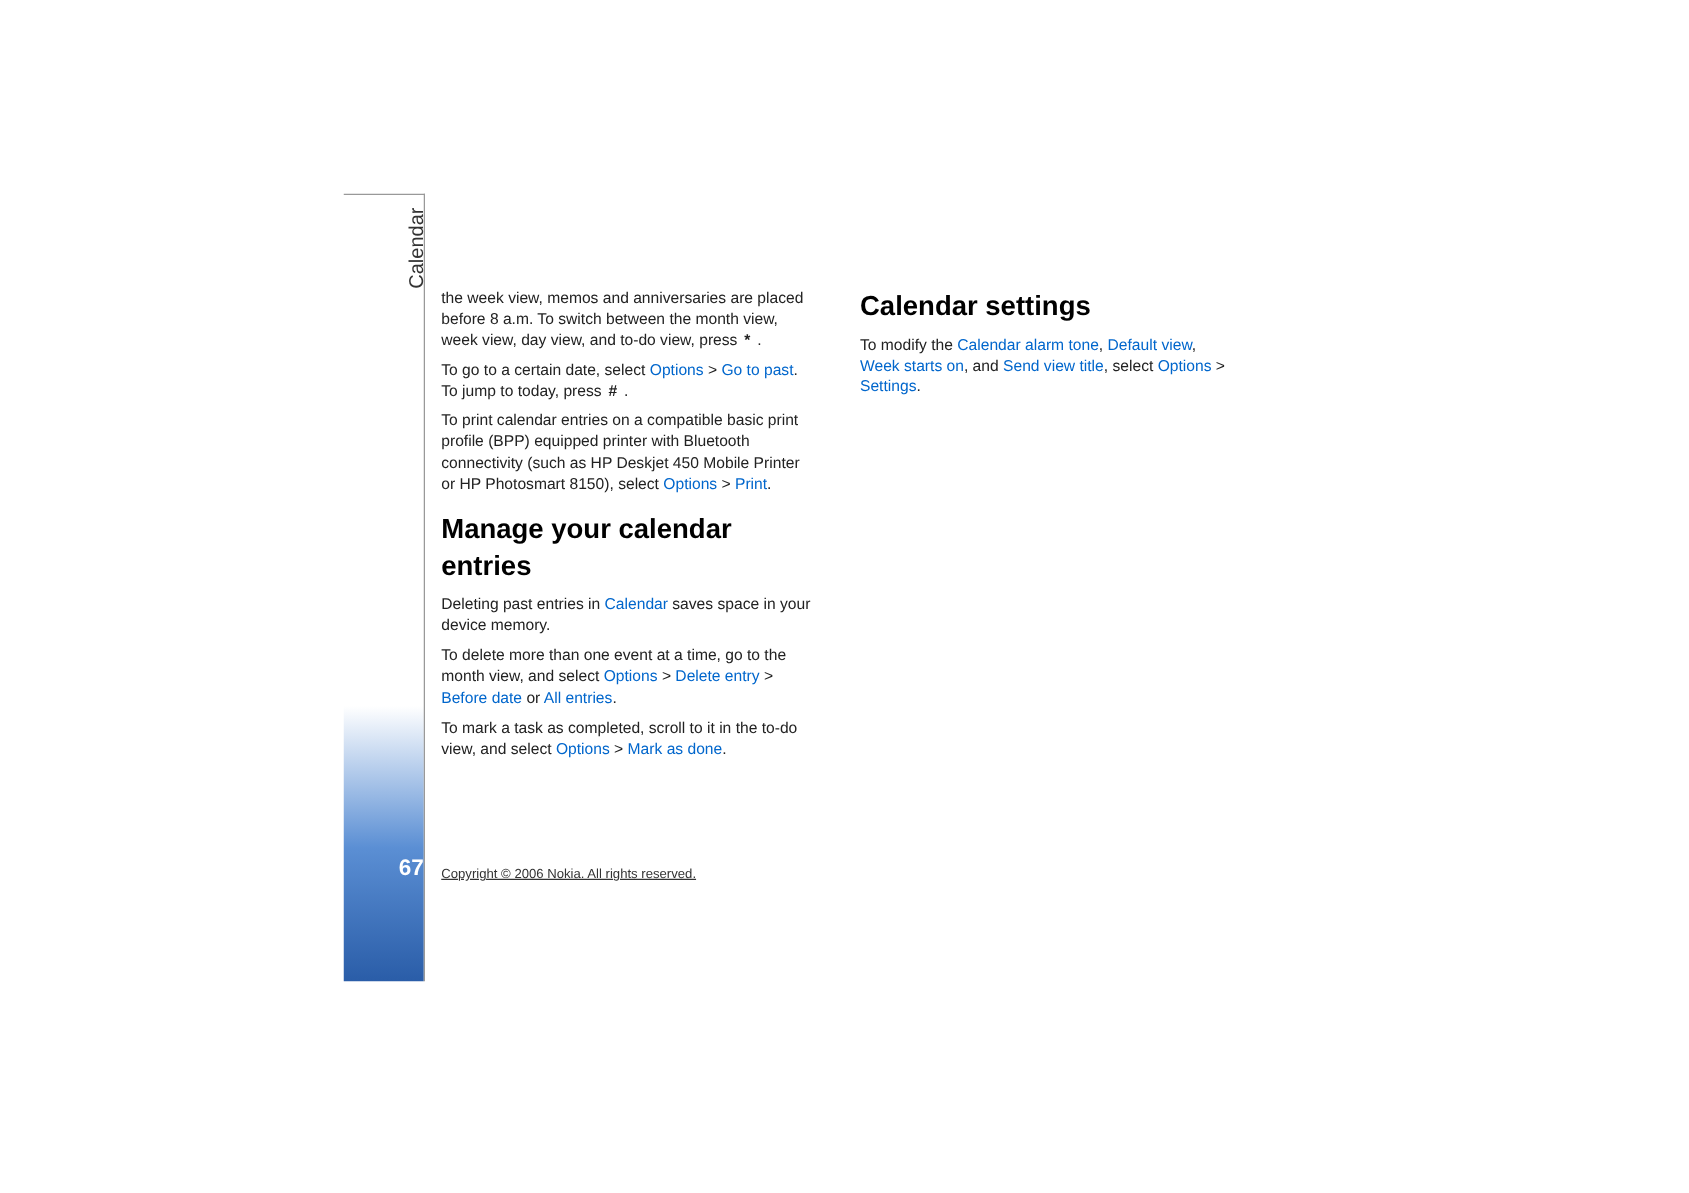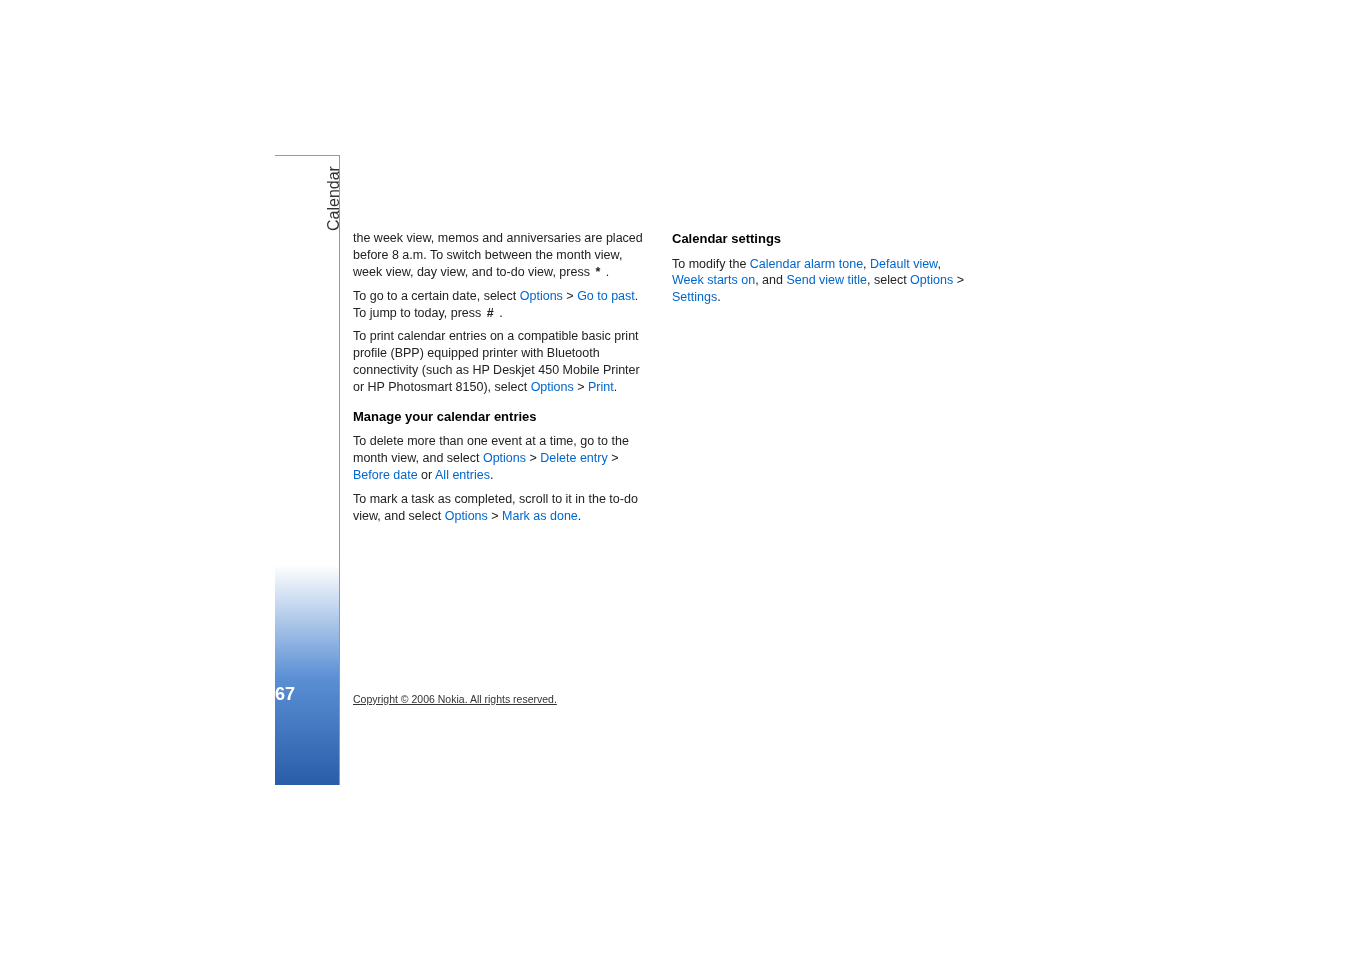--- a/index.html
+++ b/index.html
@@ -35,48 +35,48 @@
       transform-origin: left top;
       font-size: 16px;
       color: #333;
       white-space: nowrap;
     }
     .page-number {
       position: absolute;
       bottom: 80px;
       left: 0;
       width: 100%;
-      text-align: left;
+      text-align: right;
       color: #fff;
       font-weight: bold;
       font-size: 18px;
     }
     .content {
       position: absolute;
       left: 78px;
       top: 75px;
       width: 700px;
     }
     .columns {
       display: flex;
-      gap: 19px;
+      gap: 35px;
     }
     .col {
       width: 300px;
       font-size: 12.5px;
       line-height: 1.35;
       color: #222;
     }
     .col p {
       margin-bottom: 7px;
     }
     .link { color: #0066cc; font-weight: normal; }
     .sep { color: #222; }
     h2 {
-      font-size: 13px;
+      font-size: 22px;
       font-weight: bold;
       margin-top: 12px;
       margin-bottom: 8px;
       color: #000;
     }
     h2.first { margin-top: 0; }
     .key {
       display: inline-block;
       font-weight: bold;
       padding: 0 2px;
@@ -104,20 +104,21 @@
       <div class="col">
         <p><span>the week view, memos and anniversaries are placed before 8 a.m. To switch between the month view, week view, day view, and to-do view, press </span><span class="key">*</span><span> .</span></p>
 
         <p><span>To go to a certain date, select </span><span class="link">Options</span><span class="sep"> &gt; </span><span class="link">Go to past</span><span>. To jump to today, press </span><span class="key">#</span><span> .</span></p>
 
 
         <p><span>To print calendar entries on a compatible basic print profile (BPP) equipped printer with Bluetooth connectivity (such as HP Deskjet 450 Mobile Printer or HP Photosmart 8150), select </span><span class="link">Options</span><span class="sep"> &gt; </span><span class="link">Print</span><span>.</span></p>
 
         <h2>Manage your calendar entries</h2>
 
+        <p><span>Deleting past entries in </span><span class="link">Calendar</span><span> saves space in your device memory.</span></p>
 
         <p><span>To delete more than one event at a time, go to the month view, and select </span><span class="link">Options</span><span class="sep"> &gt; </span><span class="link">Delete entry</span><span class="sep"> &gt; </span><span class="link">Before date</span><span> or </span><span class="link">All entries</span><span>.</span></p>
 
         <p><span>To mark a task as completed, scroll to it in the to-do view, and select </span><span class="link">Options</span><span class="sep"> &gt; </span><span class="link">Mark as done</span><span>.</span></p>
       </div>
 
       <div class="col">
         <h2 class="first">Calendar settings</h2>
 
         <p><span>To modify the </span><span class="link">Calendar alarm tone</span><span>, </span><span class="link">Default view</span><span>, </span><span class="link">Week starts on</span><span>, and </span><span class="link">Send view title</span><span>, select </span><span class="link">Options</span><span class="sep"> &gt; </span><span class="link">Settings</span><span>.</span></p>

